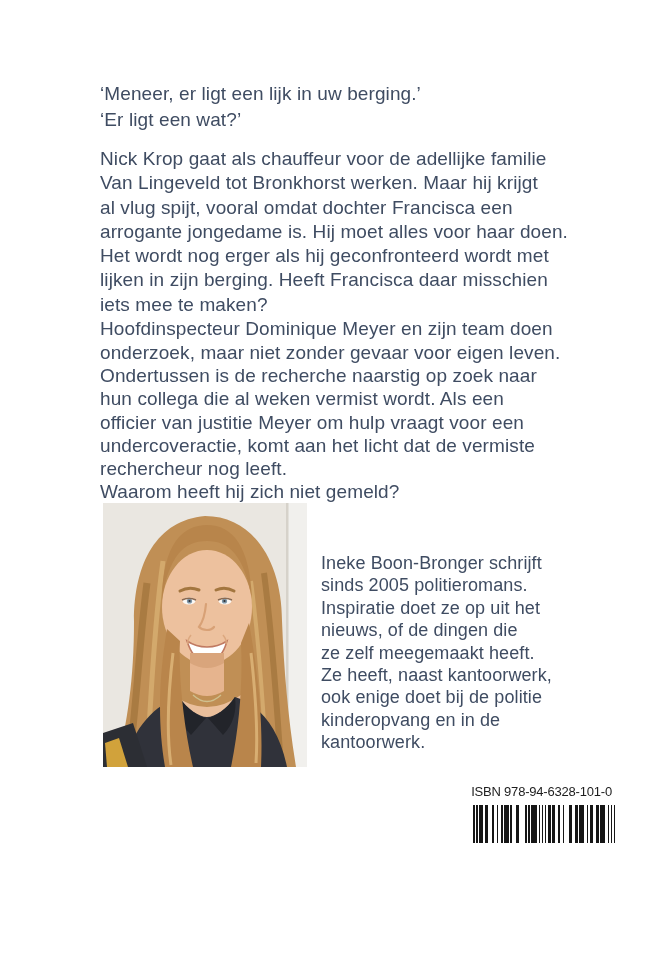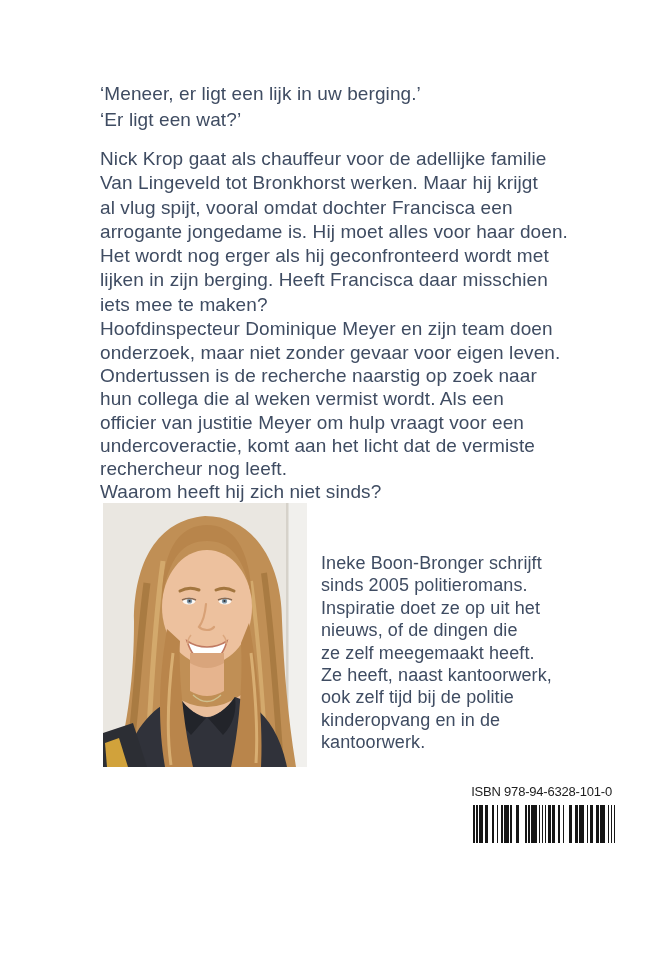--- a/index.html
+++ b/index.html
@@ -56,21 +56,21 @@
     <div>Hoofdinspecteur Dominique Meyer en zijn team doen</div>
     <div>onderzoek, maar niet zonder gevaar voor eigen leven.</div>
   </div>
 
   <div class="blurb p3">
     <div>Ondertussen is de recherche naarstig op zoek naar</div>
     <div>hun collega die al weken vermist wordt. Als een</div>
     <div>officier van justitie Meyer om hulp vraagt voor een</div>
     <div>undercoveractie, komt aan het licht dat de vermiste</div>
     <div>rechercheur nog leeft.</div>
-    <div>Waarom heeft hij zich niet sinds?</div>
+    <div>Waarom heeft hij zich niet gemeld?</div>
   </div>
 
   <div class="photo">
     <svg viewBox="0 0 204 264">
 
       <rect width="204" height="264" fill="#eae7e1"></rect>
       <rect x="184" width="20" height="264" fill="#f1f0ed"></rect>
       <rect x="183" width="2.5" height="264" fill="#d6d2ca"></rect>
 
       <path d="M102 13 C 54 17 31 60 31 118 C 31 178 24 222 13 264 L 193 264 C 185 214 181 168 179 118 C 179 60 151 13 102 13 Z" fill="#c08f55"></path>
@@ -120,21 +120,21 @@
     </svg>
   </div>
 
   <div class="bio">
     <div>Ineke Boon-Bronger schrijft</div>
     <div>sinds 2005 politieromans.</div>
     <div>Inspiratie doet ze op uit het</div>
     <div>nieuws, of de dingen die</div>
     <div>ze zelf meegemaakt heeft.</div>
     <div>Ze heeft, naast kantoorwerk,</div>
-    <div>ook zelf tijd bij de politie</div>
+    <div>ook enige doet bij de politie</div>
     <div>kinderopvang en in de</div>
     <div>kantoorwerk.</div>
   </div>
 
   <div class="isbn-label">ISBN 978-94-6328-101-0</div>
   <div class="barcode">
     <svg id="barcode-svg" width="142" height="114" viewBox="0 0 142 114" shape-rendering="crispEdges">
         <rect x="0.00" y="0" width="1.52" height="114" fill="#161616"></rect>
         <rect x="2.99" y="0" width="1.52" height="114" fill="#161616"></rect>
         <rect x="5.98" y="0" width="1.52" height="101" fill="#161616"></rect>

